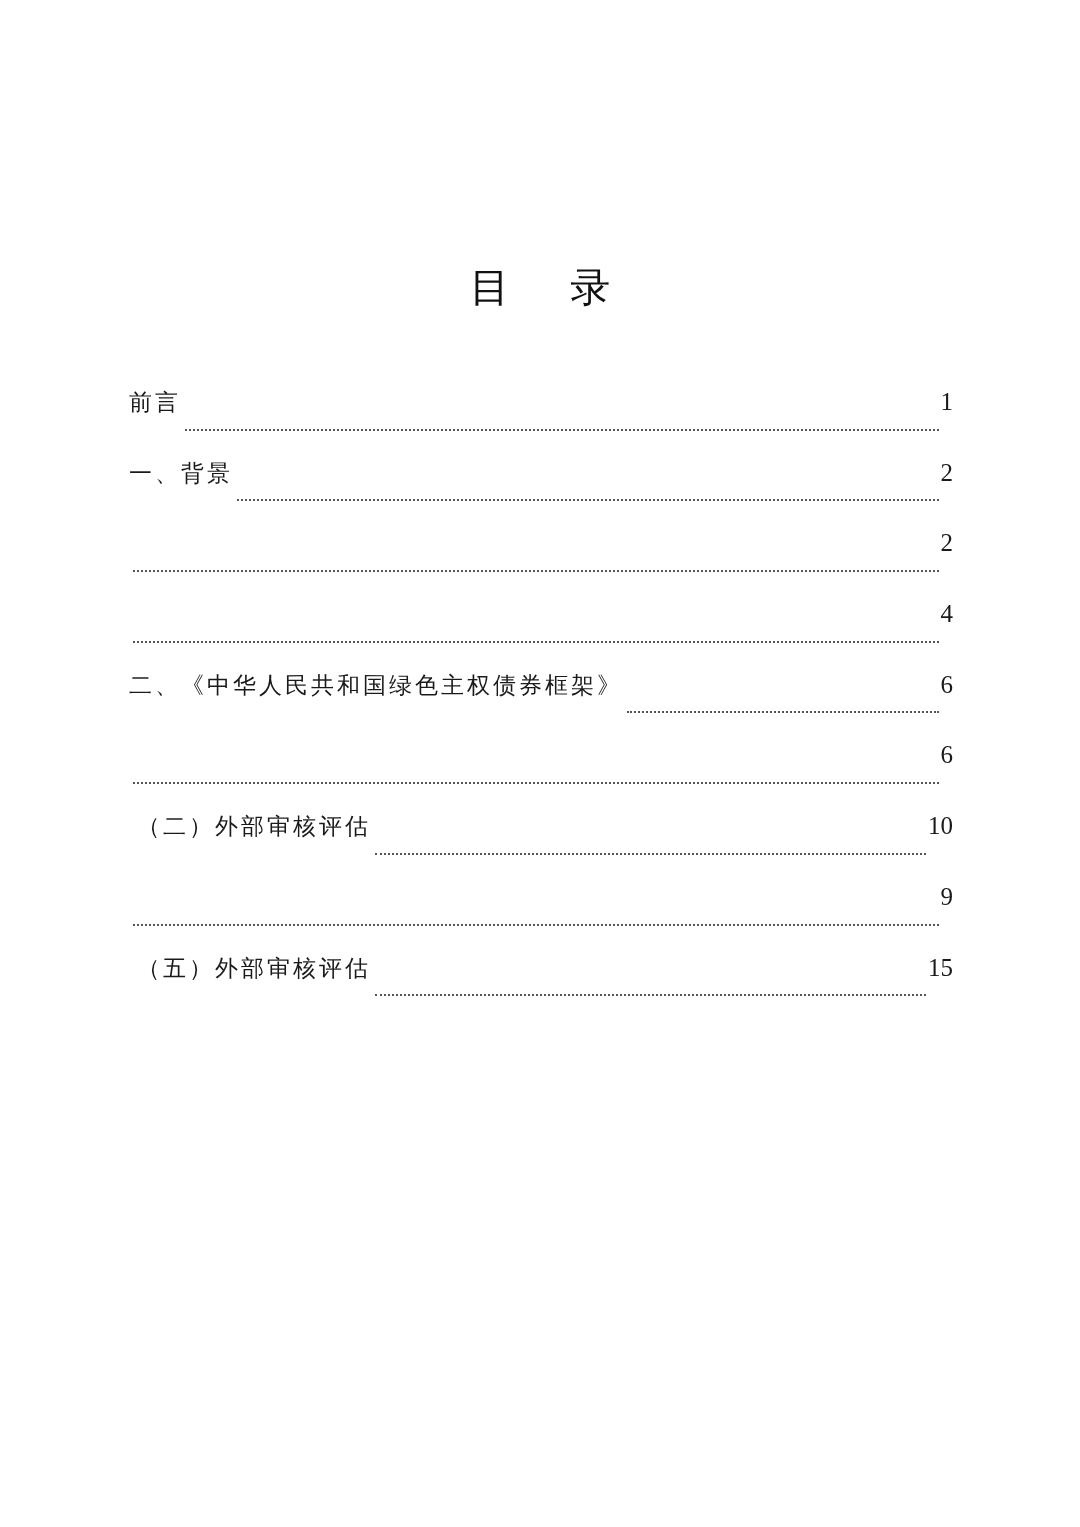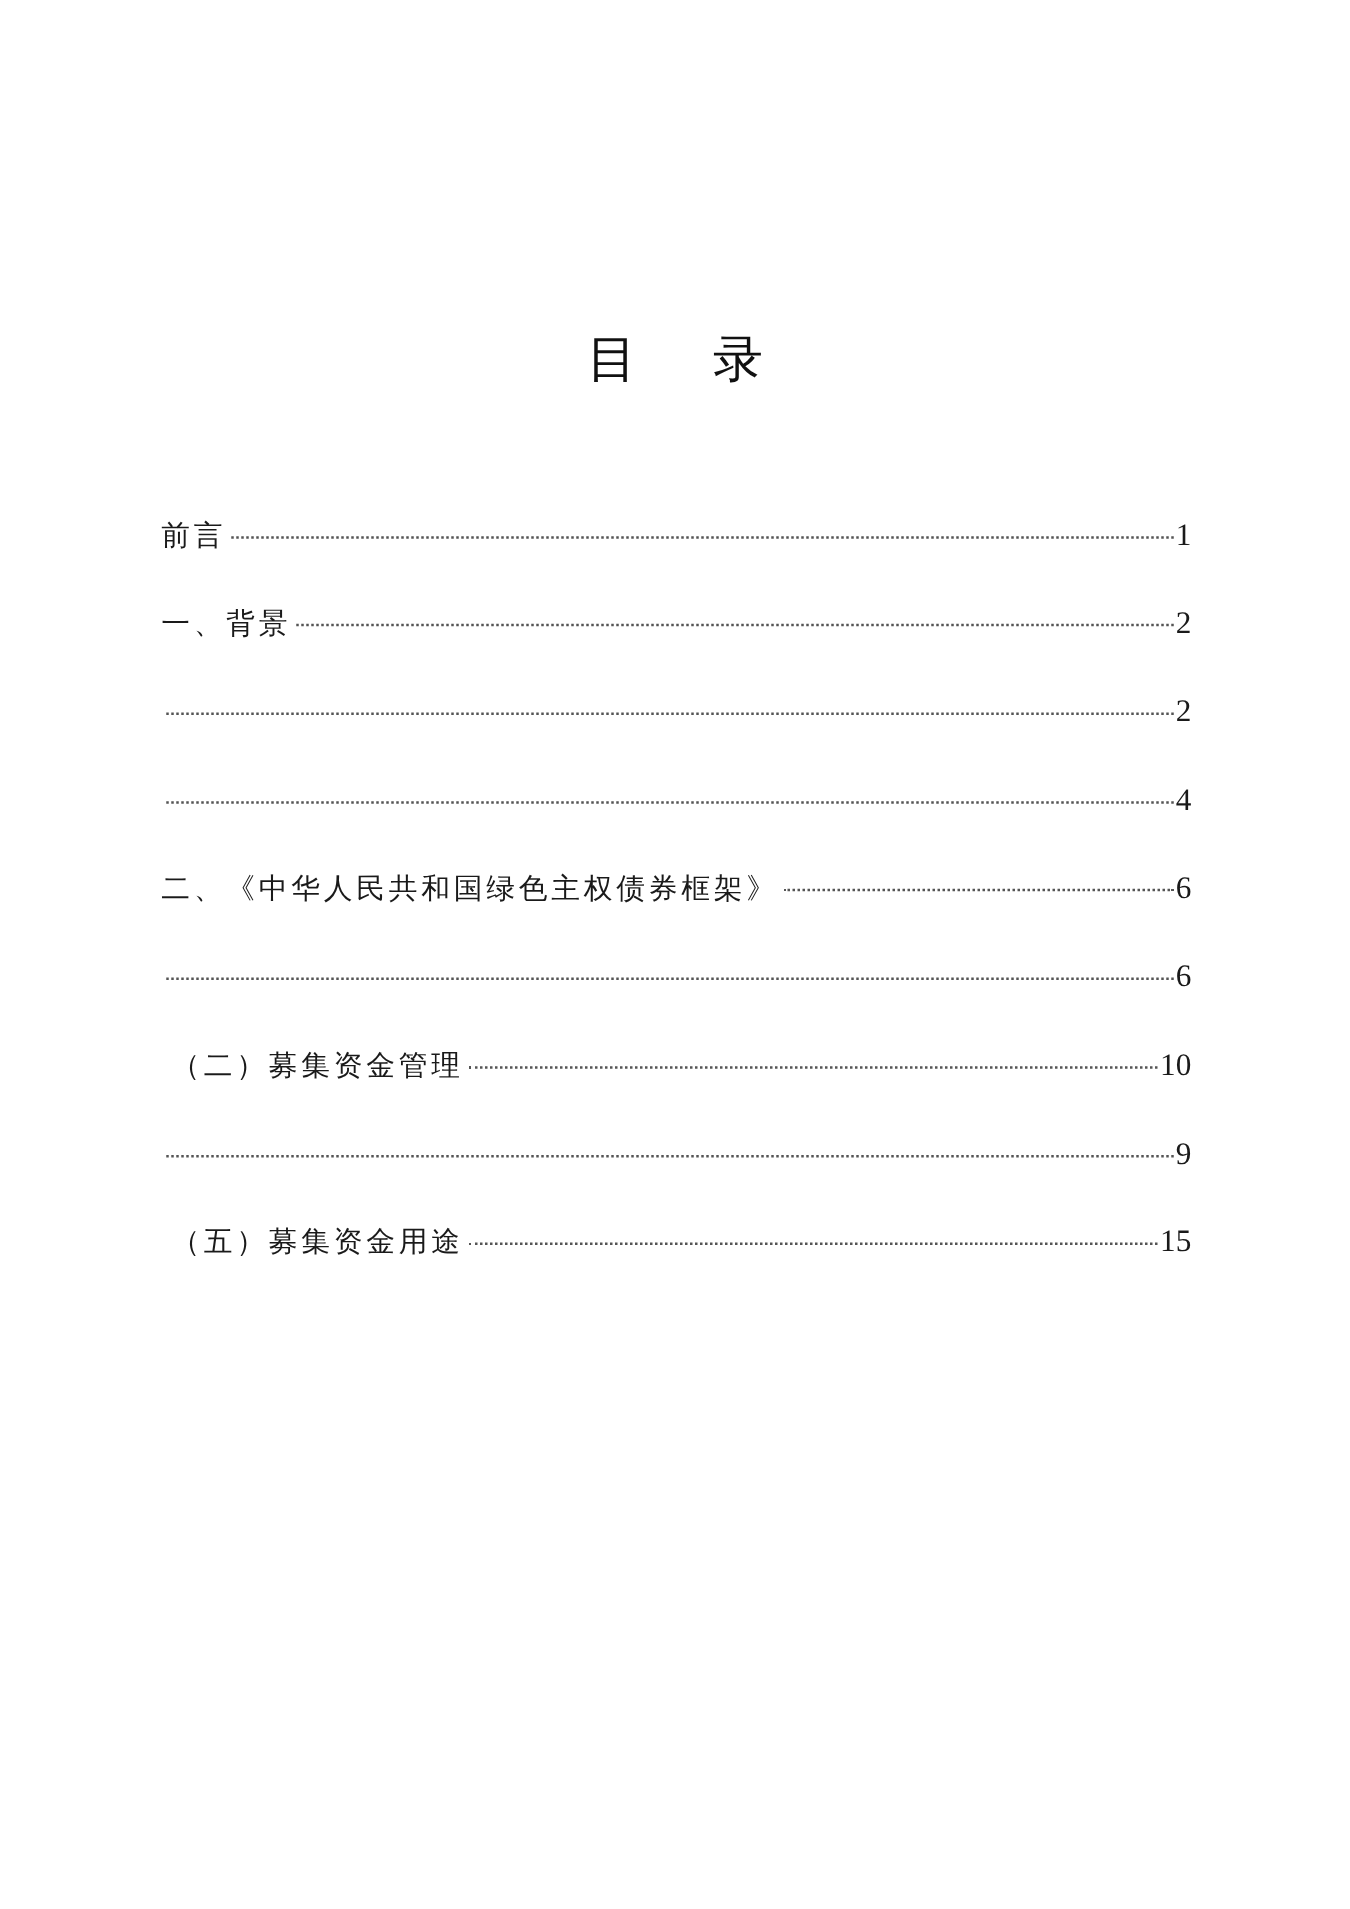--- a/index.html
+++ b/index.html
@@ -41,21 +41,21 @@
       position: absolute;
       left: 129px;
       width: 824px;
       top: 380px;
       margin: 0;
       padding: 0;
       list-style: none;
     }
     .toc-entry {
       display: flex;
-      align-items: flex-end;
+      align-items: flex-start;
       height: 70.7px;
       font-size: 23px;
       line-height: 44px;
       white-space: nowrap;
     }
     .toc-entry .label {
       flex: 0 0 auto;
       letter-spacing: 3px;
       color: #1a1a1a;
     }
@@ -105,27 +105,27 @@
     <li class="toc-entry">
       <span class="label">二、《中华人民共和国绿色主权债券框架》</span>
       <span class="leader"></span>
       <span class="pg">6</span>
     </li>
     <li class="toc-entry sub">
       <span class="leader"></span>
       <span class="pg">6</span>
     </li>
     <li class="toc-entry sub">
-      <span class="label">（二）募集资金管理</span>
+      <span class="label">（二）外部审核评估</span>
       <span class="leader"></span>
       <span class="pg">10</span>
     </li>
     <li class="toc-entry sub">
       <span class="leader"></span>
       <span class="pg">9</span>
     </li>
     <li class="toc-entry sub">
-      <span class="label">（五）募集资金用途</span>
+      <span class="label">（五）外部审核评估</span>
       <span class="leader"></span>
       <span class="pg">15</span>
     </li>
   </ul>
 </div>
 
 </body></html>

